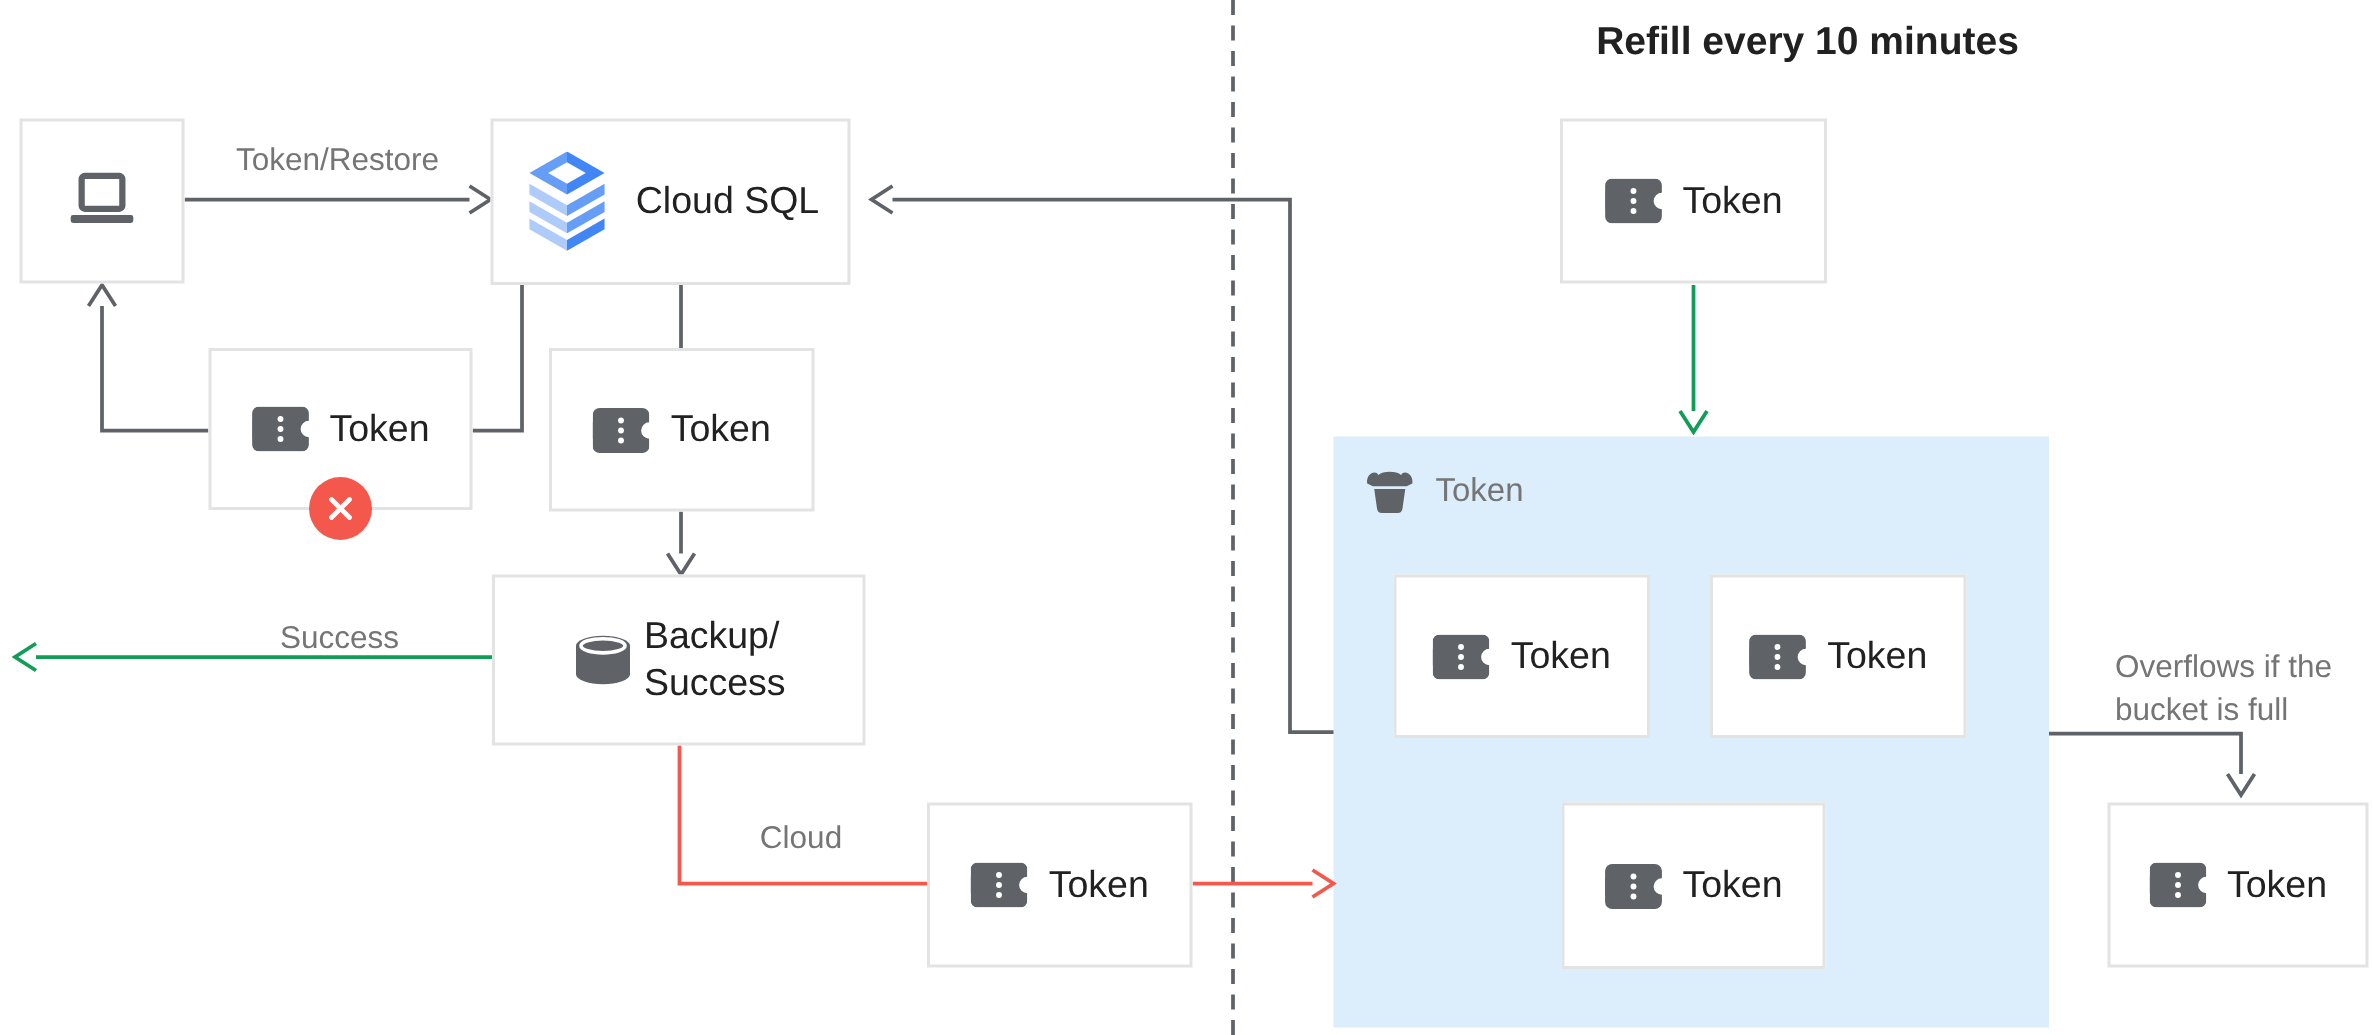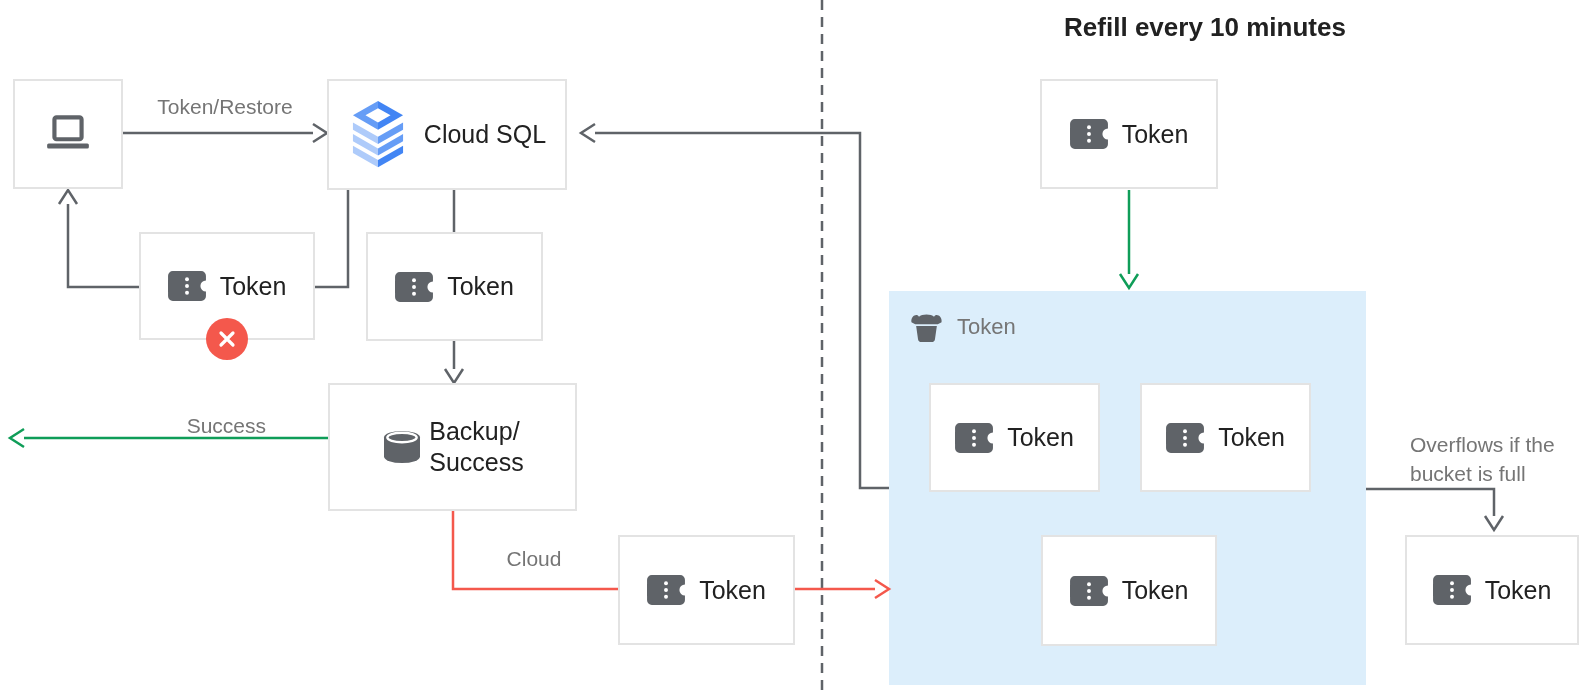--- a/index.html
+++ b/index.html
@@ -32,21 +32,21 @@
     position:absolute; z-index:2; background:#fff; border:2px solid var(--border);
     box-sizing:border-box; display:flex; align-items:center; justify-content:center; gap:14px;
   }
   .node-label{color:var(--text-dark); font-size:25px; white-space:nowrap;}
   .node-label.two-line{line-height:31px; white-space:normal;}
 
   #n-client{left:13px; top:79px; width:110px; height:110px;}
   #n-cloudsql{left:327px; top:79px; width:240px; height:111px; gap:16px;}
   #n-token-rejected{left:139px; top:232px; width:176px; height:108px;}
   #n-token-queued{left:366px; top:232px; width:177px; height:109px;}
-  #n-backup{left:328px; top:383px; width:249px; height:128px; gap:6px;}
+  #n-backup{left:328px; top:383px; width:249px; height:114px; gap:6px;}
   #n-token-fail{left:618px; top:535px; width:177px; height:110px;}
   #n-token-refill{left:1040px; top:79px; width:178px; height:110px;}
   #n-token-a{left:929px; top:383px; width:171px; height:109px;}
   #n-token-b{left:1140px; top:383px; width:171px; height:109px;}
   #n-token-c{left:1041px; top:535px; width:176px; height:111px;}
   #n-token-overflow{left:1405px; top:535px; width:174px; height:110px;}
 
   .icon{flex:0 0 auto;}
   .token-icon{width:38px; height:30px;}
   .laptop-icon{width:48px; height:40px;}

